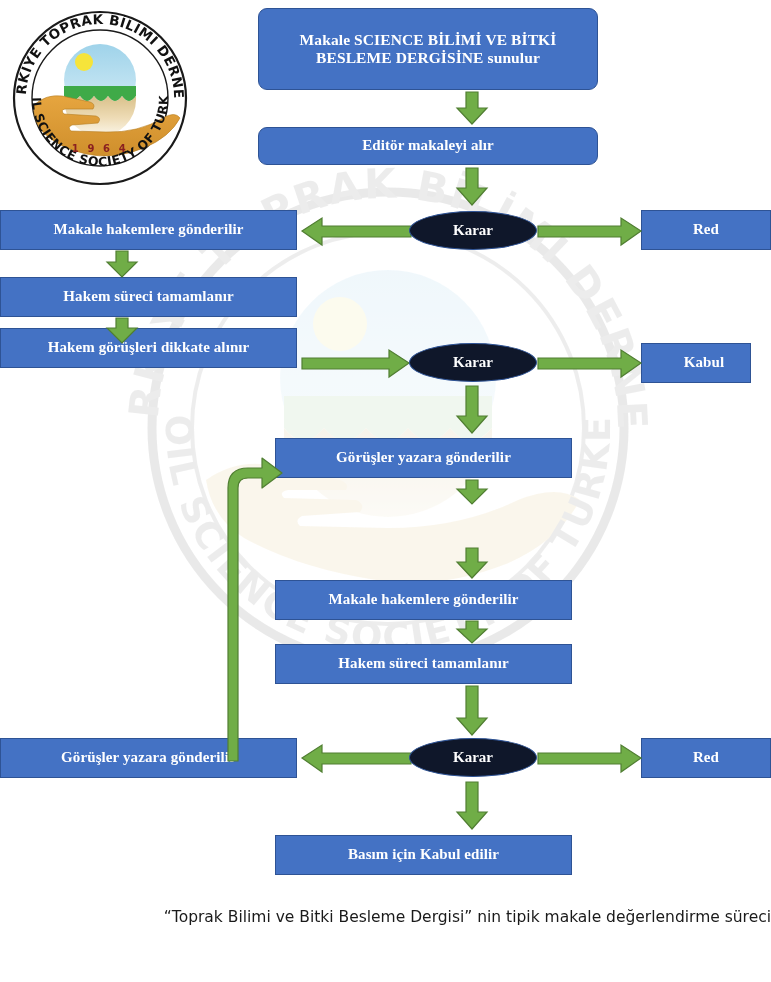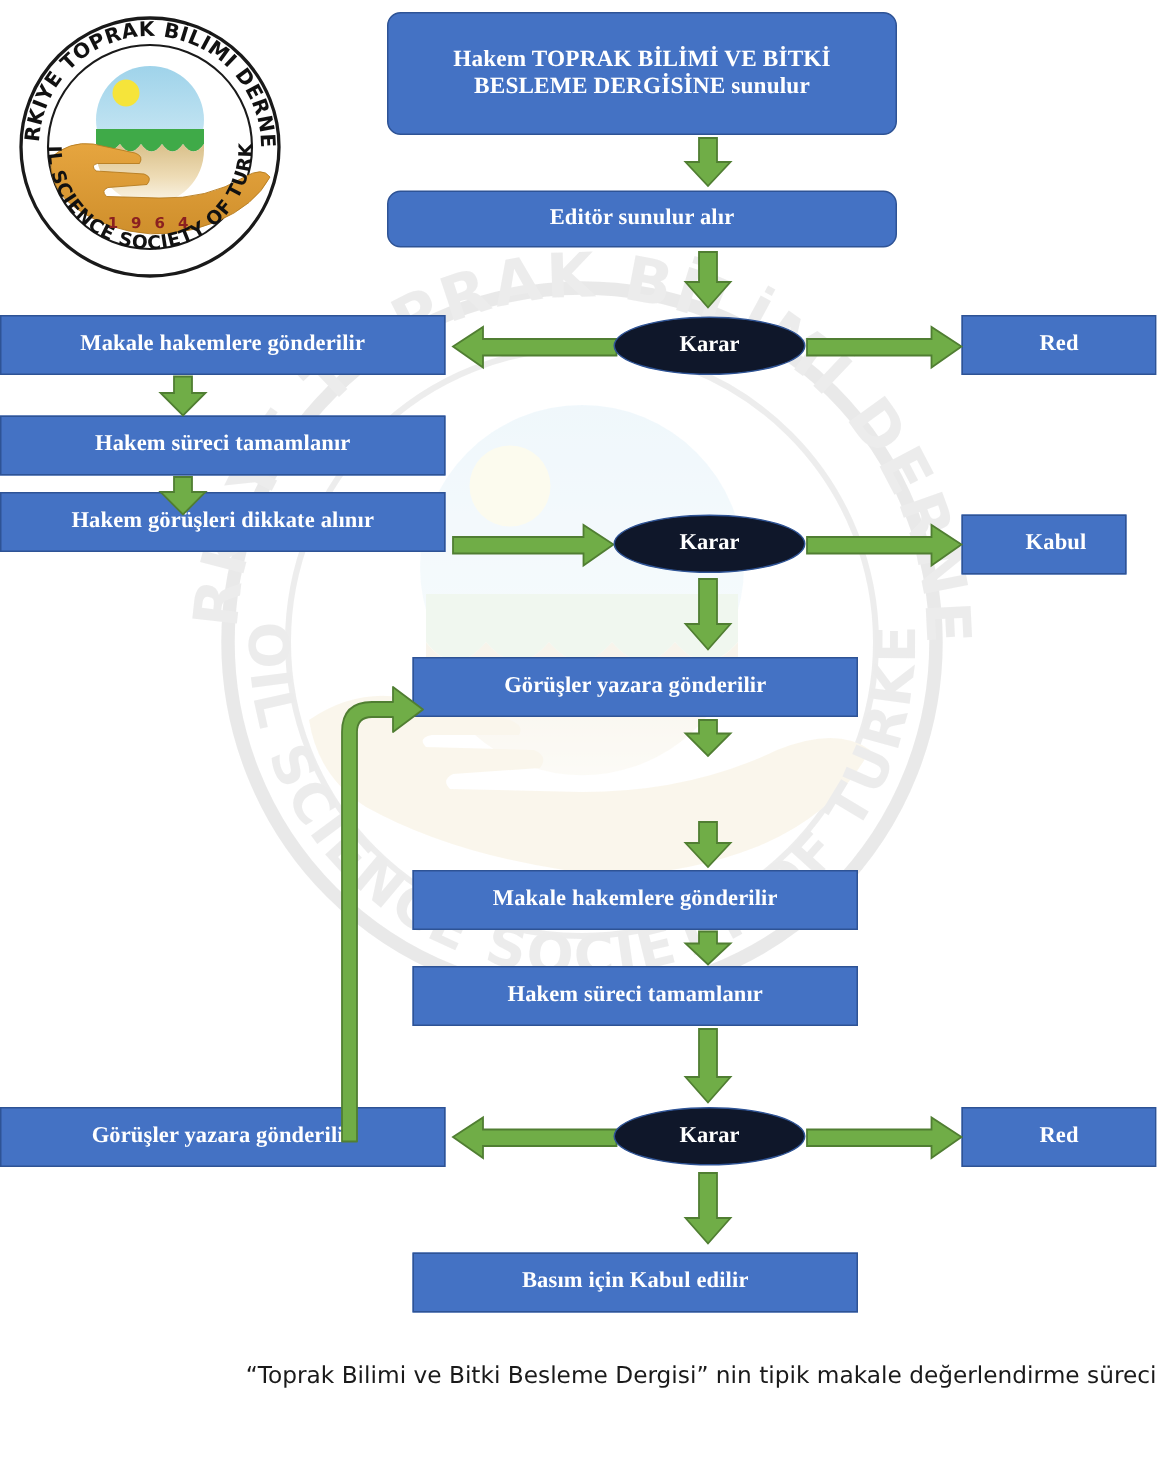--- a/index.html
+++ b/index.html
@@ -164,23 +164,23 @@
       <text font-family="DejaVu Sans, sans-serif" font-size="13.5" font-weight="bold" fill="#111111" letter-spacing="0.4">
         <textPath href="#lgTop" startOffset="50%" text-anchor="middle">TÜRKİYE TOPRAK BİLİMİ DERNEĞİ</textPath>
       </text>
       <text font-family="DejaVu Sans, sans-serif" font-size="12.5" font-weight="bold" fill="#111111" letter-spacing="0.4">
         <textPath href="#lgBot" startOffset="50%" text-anchor="middle">SOIL SCIENCE SOCIETY OF TURKEY</textPath>
       </text>
       <text x="90" y="144" text-anchor="middle" font-family="DejaVu Sans, sans-serif" font-size="10" font-weight="bold" fill="#8a2020" letter-spacing="2.6">1 9 6 4</text>
     </svg>
   </div>
 
-  <div class="box rounded" style="left:258px; top:8px; width:340px; height:82px; font-size:15.5px;">Hakem TOPRAK BİLİMİ VE BİTKİ BESLEME DERGİSİNE sunulur</div>
-
-  <div class="box rounded" style="left:258px; top:127px; width:340px; height:38px;">Editör sunulur alır</div>
+  <div class="box rounded" style="left:258px; top:8px; width:340px; height:82px; font-size:15.5px;">Makale SCIENCE BİLİMİ VE BİTKİ BESLEME DERGİSİNE sunulur</div>
+
+  <div class="box rounded" style="left:258px; top:127px; width:340px; height:38px;">Editör makaleyi alır</div>
 
   <div class="box" style="left:0px; top:210px; width:297px; height:40px;">Makale hakemlere gönderilir</div>
 
   <div class="ellipse" style="left:409px; top:211px; width:128px; height:39px;">Karar</div>
 
   <div class="box" style="left:641px; top:210px; width:130px; height:40px;">Red</div>
 
   <div class="box" style="left:0px; top:277px; width:297px; height:40px;">Hakem süreci tamamlanır</div>
 
   <div class="box" style="left:0px; top:328px; width:297px; height:40px;">Hakem görüşleri dikkate alınır</div>

